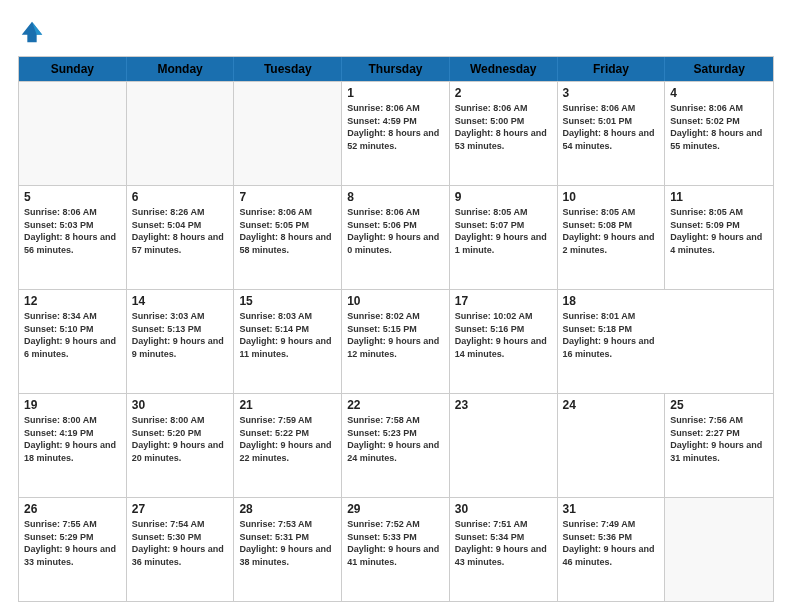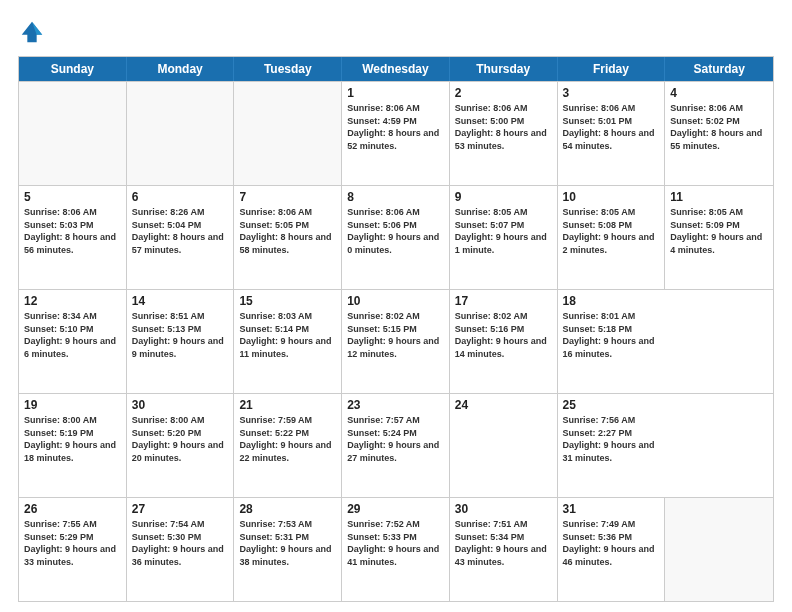--- a/index.html
+++ b/index.html
@@ -58,21 +58,21 @@
       display: flex;
       flex-direction: column;
       border: 1px solid #ccc;
     }
     .cal-header-row {
       display: grid;
       grid-template-columns: repeat(7, 1fr);
       background: #1a6faf;
     }
     .cal-header-cell {
-      color: #ffffff;
+      color: #000000;
       font-size: 12px;
       font-weight: bold;
       padding: 5px 4px;
       text-align: center;
       border-right: 1px solid #2a7fbf;
     }
     .cal-header-cell:last-child { border-right: none; }
     .cal-body {
       flex: 1;
       display: flex;
@@ -127,22 +127,22 @@
       <div class="title-month"></div>
       <div class="title-location"></div>
     </div>
   </div>
 
   <div class="calendar">
     <div class="cal-header-row">
     <div class="cal-header-cell">Sunday</div>
         <div class="cal-header-cell">Monday</div>
         <div class="cal-header-cell">Tuesday</div>
+        <div class="cal-header-cell">Thursday</div>
         <div class="cal-header-cell">Wednesday</div>
-        <div class="cal-header-cell">Thursday</div>
         <div class="cal-header-cell">Friday</div>
         <div class="cal-header-cell">Saturday</div>
       </div>
     <div class="cal-body">
     <div class="cal-week">
           <div class="cal-cell empty"></div>
           <div class="cal-cell empty"></div>
           <div class="cal-cell empty"></div>
           <div class="cal-cell">
             <div class="day-num">1</div>
@@ -227,82 +227,85 @@
         <div class="cal-week">
           <div class="cal-cell">
             <div class="day-num">12</div>
             <div class="day-info">Sunrise: 8:34 AM
 Sunset: 5:10 PM
 Daylight: 9 hours
 and 6 minutes.</div>
           </div>
           <div class="cal-cell">
             <div class="day-num">14</div>
-            <div class="day-info">Sunrise: 8:51 AM
+            <div class="day-info">Sunrise: 3:03 AM
 Sunset: 5:13 PM
 Daylight: 9 hours
 and 9 minutes.</div>
           </div>
           <div class="cal-cell">
             <div class="day-num">15</div>
             <div class="day-info">Sunrise: 8:03 AM
 Sunset: 5:14 PM
 Daylight: 9 hours
 and 11 minutes.</div>
           </div>
           <div class="cal-cell">
             <div class="day-num">10</div>
             <div class="day-info">Sunrise: 8:02 AM
 Sunset: 5:15 PM
 Daylight: 9 hours
 and 12 minutes.</div>
           </div>
           <div class="cal-cell">
             <div class="day-num">17</div>
-            <div class="day-info">Sunrise: 8:02 AM
+            <div class="day-info">Sunrise: 10:02 AM
 Sunset: 5:16 PM
 Daylight: 9 hours
 and 14 minutes.</div>
           </div>
           <div class="cal-cell">
             <div class="day-num">18</div>
             <div class="day-info">Sunrise: 8:01 AM
 Sunset: 5:18 PM
 Daylight: 9 hours
 and 16 minutes.</div>
           </div>
         </div>
         <div class="cal-week">
           <div class="cal-cell">
             <div class="day-num">19</div>
             <div class="day-info">Sunrise: 8:00 AM
-Sunset: 5:19 PM
+Sunset: 4:19 PM
 Daylight: 9 hours
 and 18 minutes.</div>
           </div>
           <div class="cal-cell">
             <div class="day-num">30</div>
             <div class="day-info">Sunrise: 8:00 AM
 Sunset: 5:20 PM
 Daylight: 9 hours
 and 20 minutes.</div>
           </div>
           <div class="cal-cell">
             <div class="day-num">21</div>
             <div class="day-info">Sunrise: 7:59 AM
 Sunset: 5:22 PM
 Daylight: 9 hours
 and 22 minutes.</div>
           </div>
           <div class="cal-cell">
+            <div class="day-num">22</div>
+            <div class="day-info">Sunrise: 7:58 AM
+Sunset: 5:23 PM
+Daylight: 9 hours
+and 24 minutes.</div>
+          </div>
+          <div class="cal-cell">
             <div class="day-num">23</div>
-            <div class="day-info">Sunrise: 7:57 AM
-Sunset: 5:24 PM
-Daylight: 9 hours
-and 27 minutes.</div>
           </div>
           <div class="cal-cell">
             <div class="day-num">24</div>
           </div>
           <div class="cal-cell">
             <div class="day-num">25</div>
             <div class="day-info">Sunrise: 7:56 AM
 Sunset: 2:27 PM
 Daylight: 9 hours
 and 31 minutes.</div>

